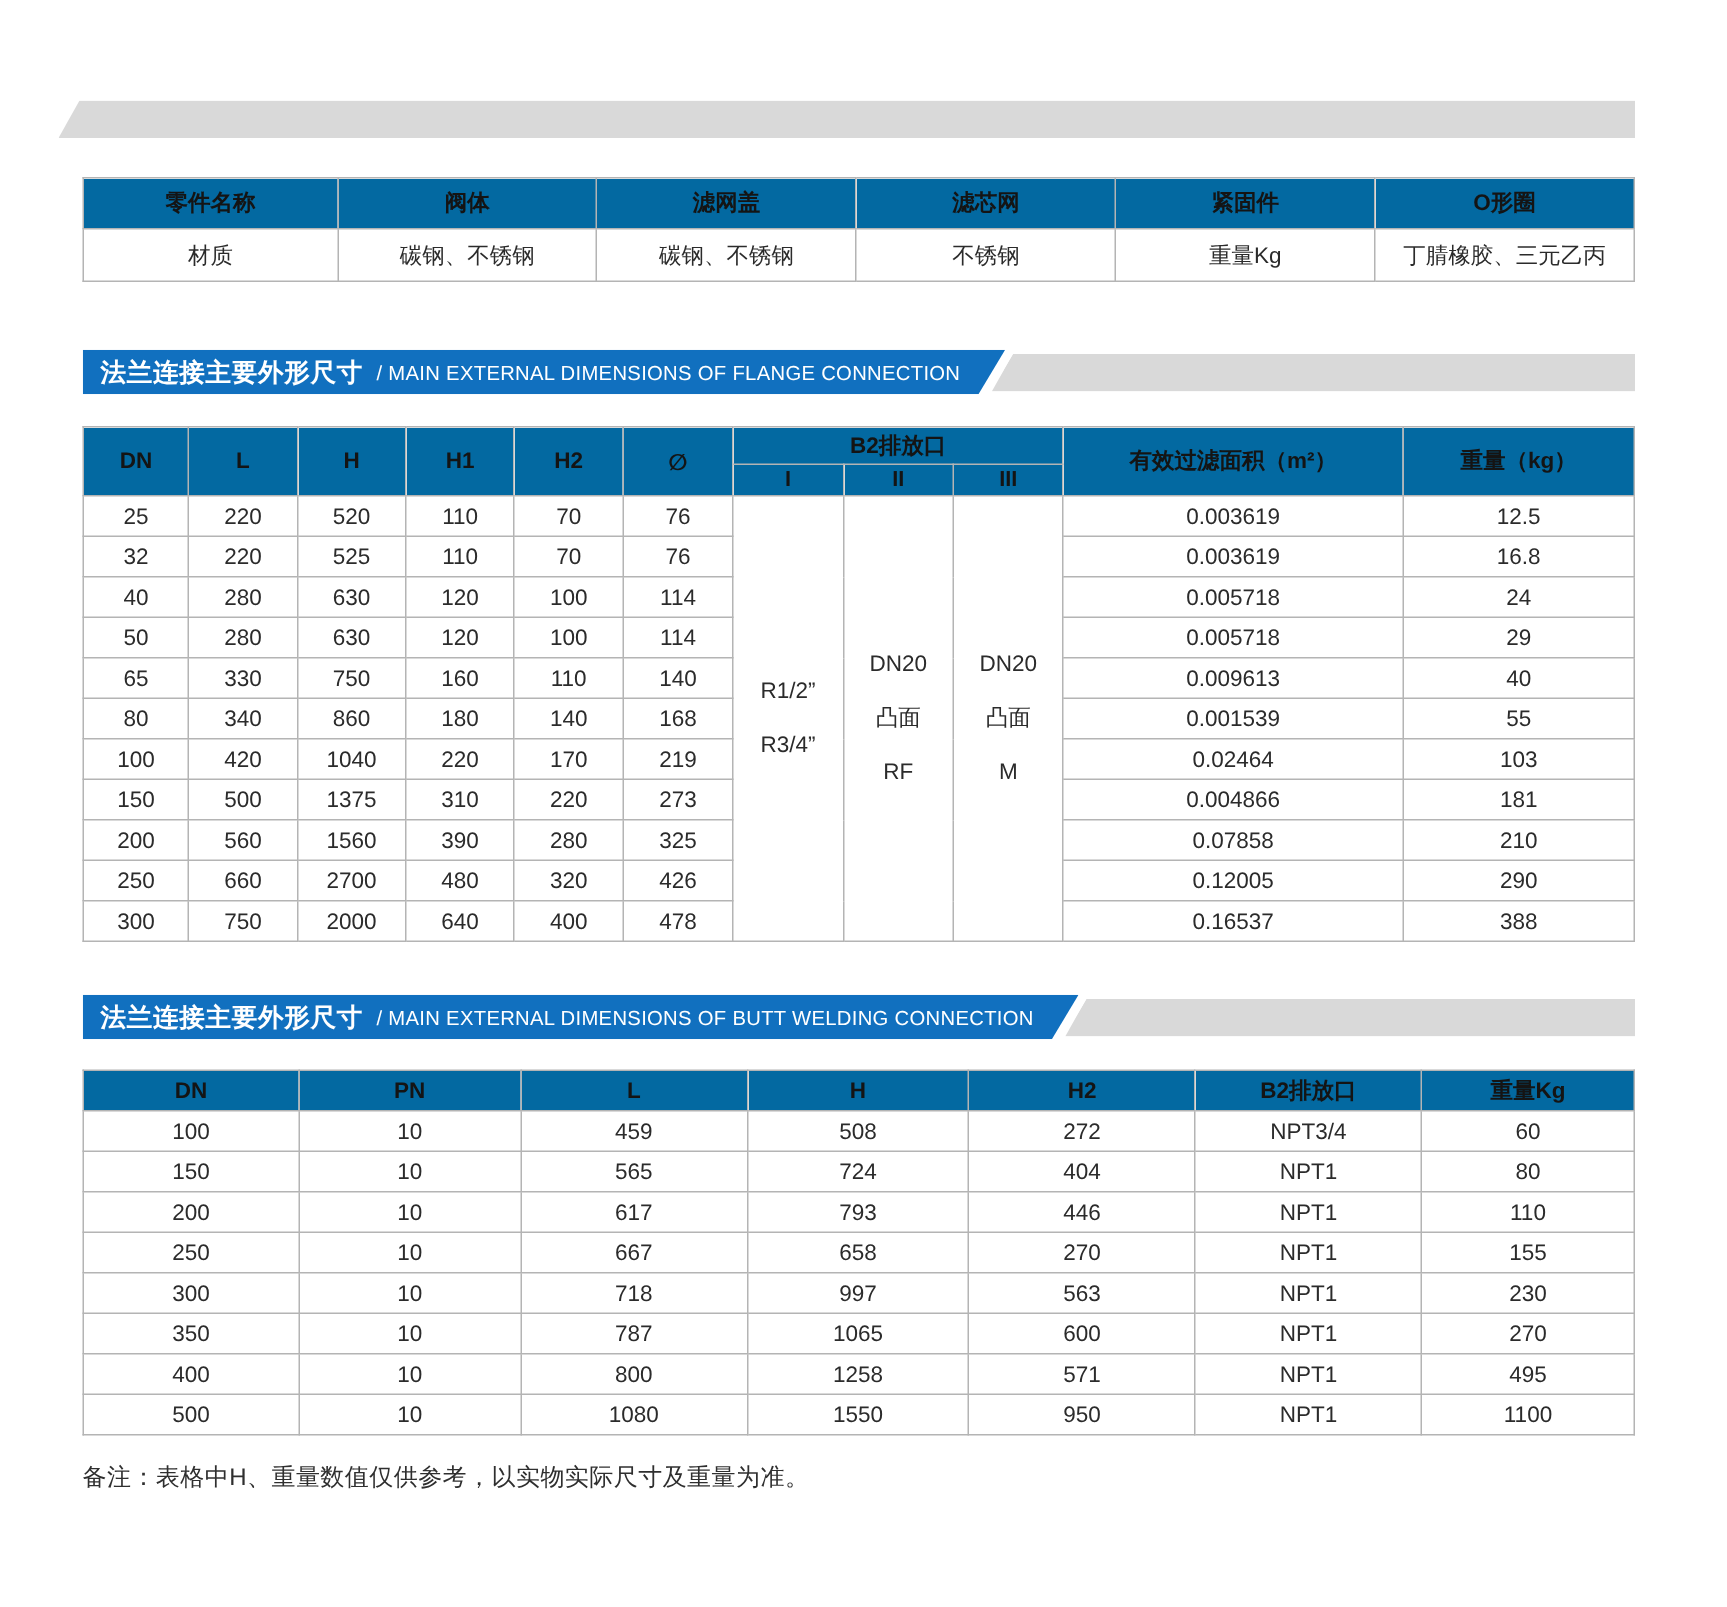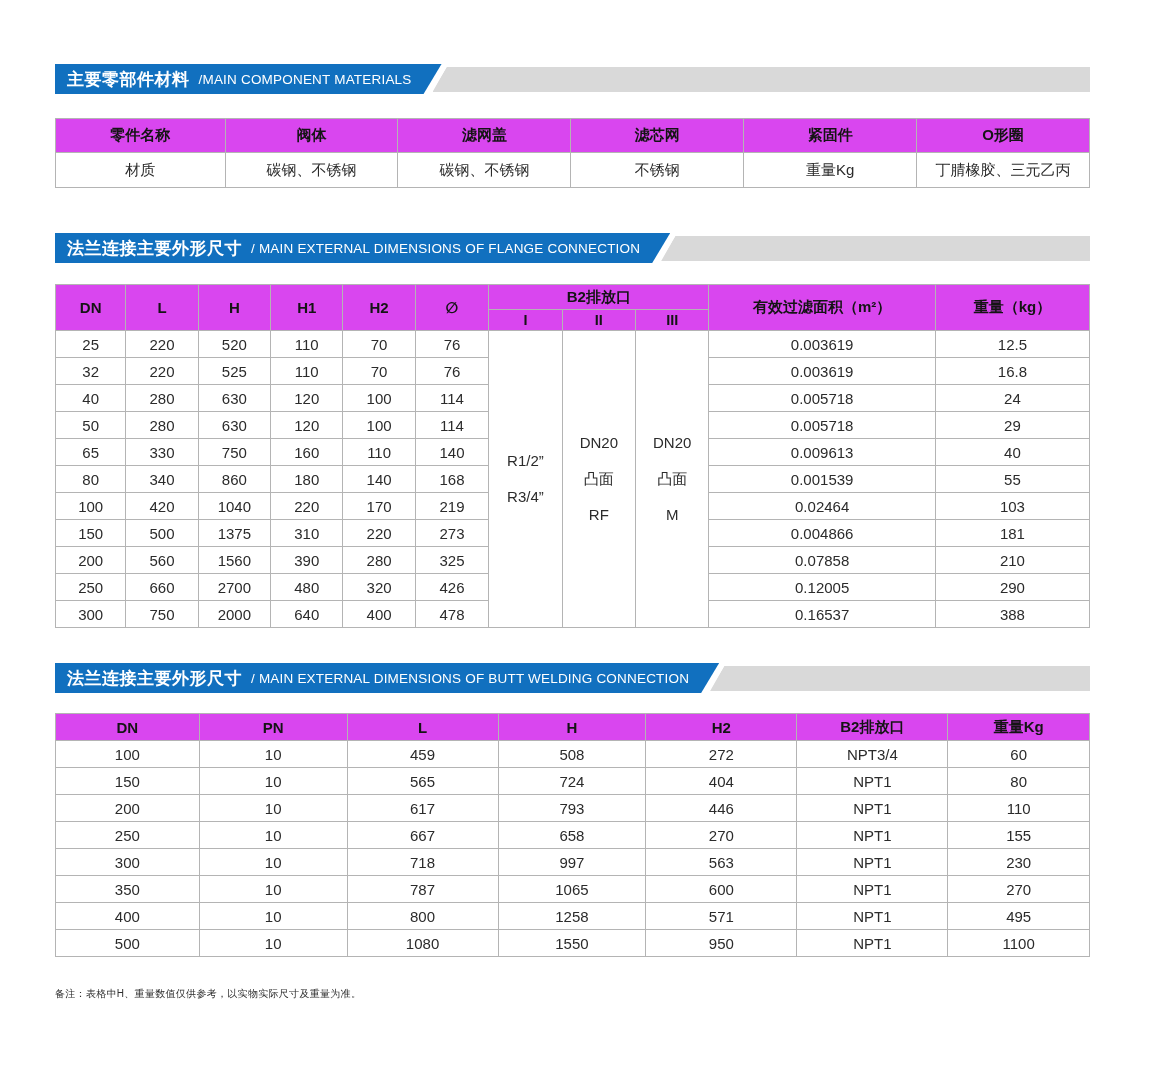--- a/index.html
+++ b/index.html
@@ -39,52 +39,46 @@
   }
 
   
   table{width:100%;border-collapse:collapse;table-layout:fixed;}
   th,td{
     border:1px solid #b4b4b4;
     text-align:center;
     padding:0 2px;
     overflow:hidden;
   }
-  th{background:#d946ef;font-weight:bold;font-size:15px;color:#141414;}
+  th{background:#0369a1;font-weight:bold;font-size:15px;color:#141414;}
   td{font-size:15px;color:#2b2b2b;background:#ffffff;}
 
   .materials-table{margin:24px 0 45px 0;}
   .materials-table th{height:33px;}
   .materials-table td{height:34px;}
 
   .flange-table{margin:21px 0 35px 0;}
   .flange-table thead tr.top-head th{height:24px;}
   .flange-table thead tr.sub-head th{height:20px;font-size:14.5px;}
   .flange-table tbody td{height:26px;}
   .flange-table td.drain-cell{vertical-align:middle;}
   .drain-line{line-height:36px;font-size:15px;}
 
   .butt-table{margin:20px 0 18px 0;}
   .butt-table th{height:26px;}
   .butt-table tbody td{height:26px;}
 
-  .note{font-size:10px;color:#2f2f2f;margin-top:30px;letter-spacing:.3px;}
+  .note{font-size:16px;color:#2f2f2f;margin-top:18px;letter-spacing:.3px;}
 </style>
 </head>
 <body>
 
 <div class="page">
 
   <div class="banner">
-    <div class="banner-edge">
-      <div class="banner-blue">
-        <span class="banner-zh">主要零部件材料</span>
-        <span class="banner-en">/MAIN COMPONENT MATERIALS</span>
-      </div>
-    </div>
     <div class="banner-track"></div>
   </div>
 
   <table class="materials-table">
     <colgroup>
       <col style="width:16.4%">
         <col style="width:16.72%">
         <col style="width:16.72%">
       <col style="width:16.72%">
         <col style="width:16.72%">

